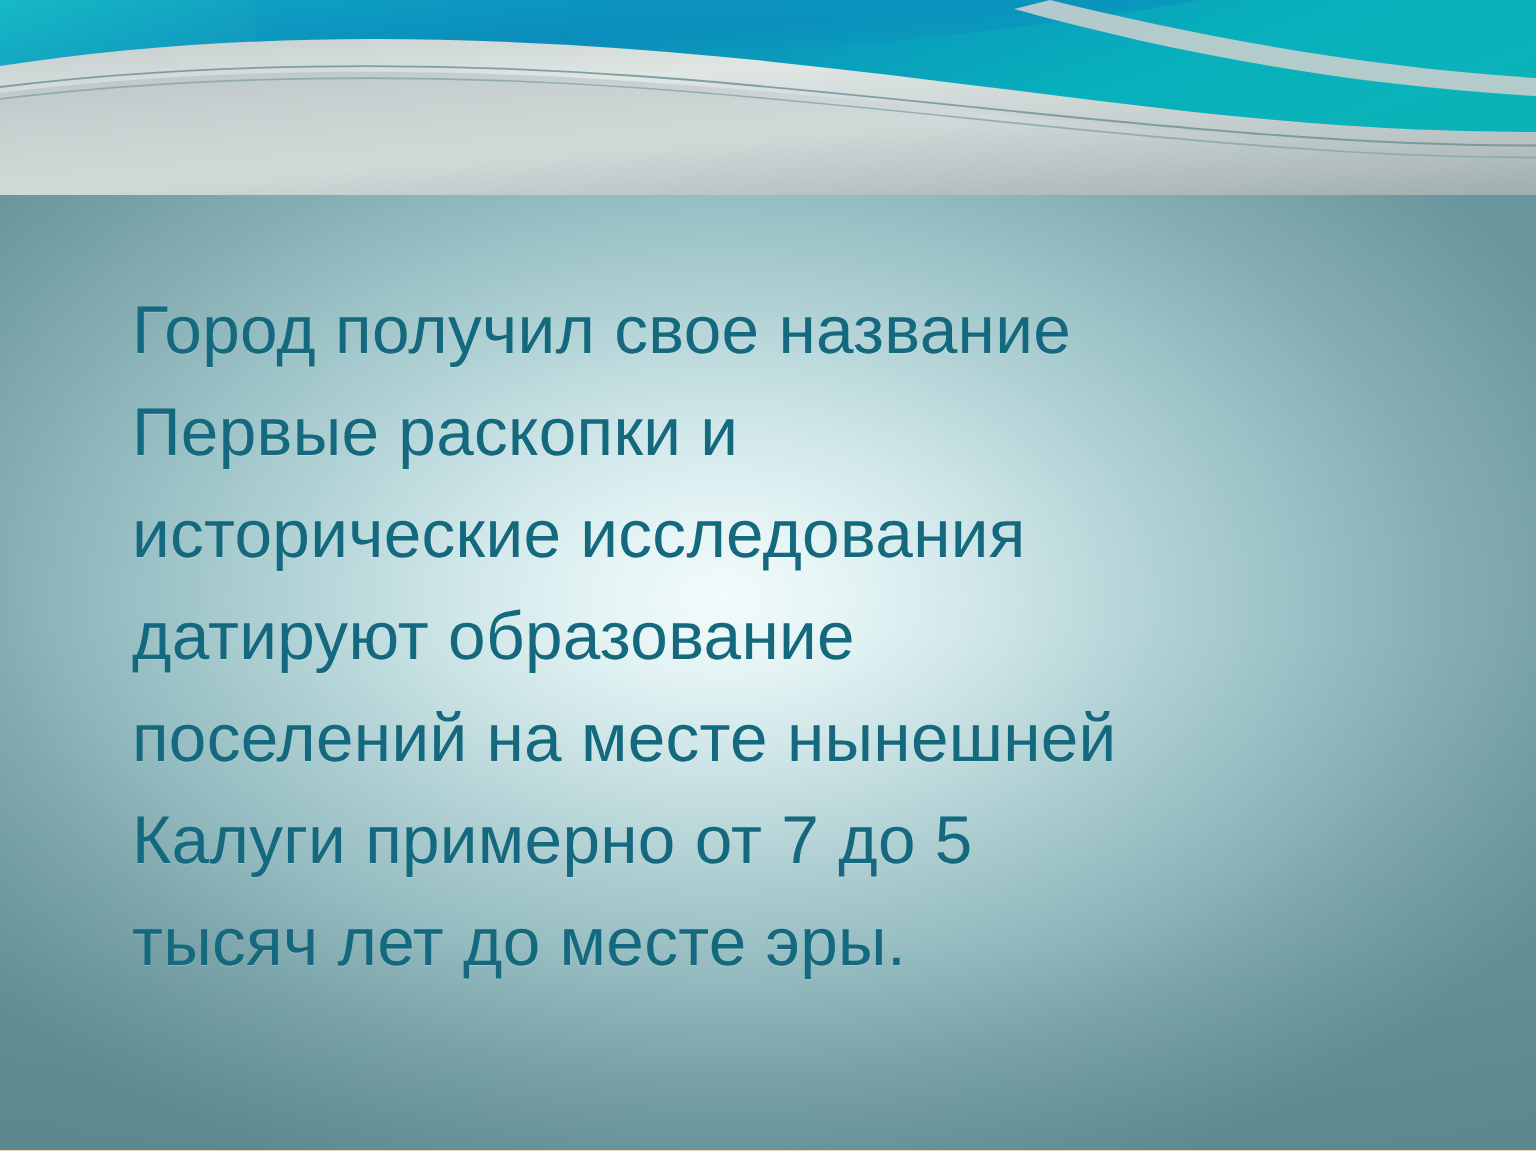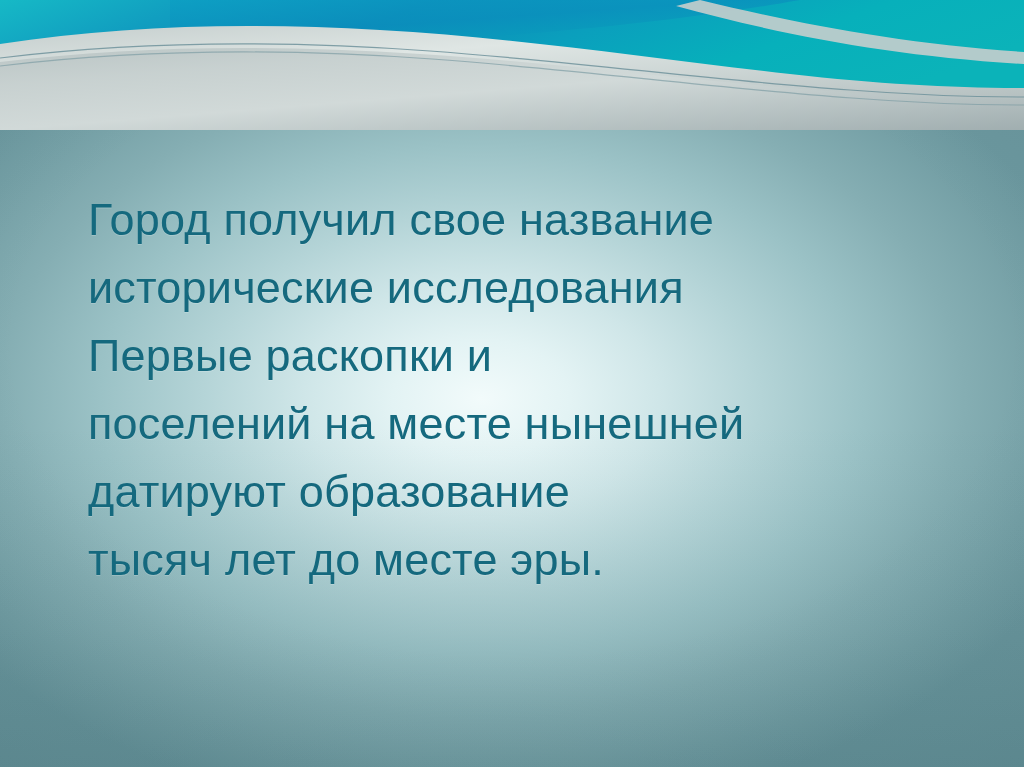--- a/index.html
+++ b/index.html
@@ -129,20 +129,21 @@
 
       <path d="M0,58 C130,42 280,40 430,51 C580,62 710,80 850,90 C915,95 970,97 1024,97" fill="none" stroke="#6f929b" stroke-width="1.2" opacity="0.85"></path>
       <path d="M0,66 C132,50 282,48 432,59 C582,70 712,88 852,98 C916,103 971,105 1024,105" fill="none" stroke="#7d9ca4" stroke-width="1.1" opacity="0.7"></path>
 
       <rect x="0" y="96" width="1024" height="34" fill="#9fb8bb" opacity="0.0"></rect>
     </svg>
   </div>
 
   <div class="textblock">
     <div class="line">Город получил свое название</div>
+    <div class="line">Первые раскопки и</div>
     <div class="line">исторические исследования</div>
-    <div class="line">Первые раскопки и</div>
+    <div class="line">датируют образование</div>
     <div class="line">поселений на месте нынешней</div>
-    <div class="line">датируют образование</div>
+    <div class="line">Калуги примерно от 7 до 5</div>
     <div class="line">тысяч лет до месте эры.</div>
   </div>
 
 </div>
 
 </body></html>

